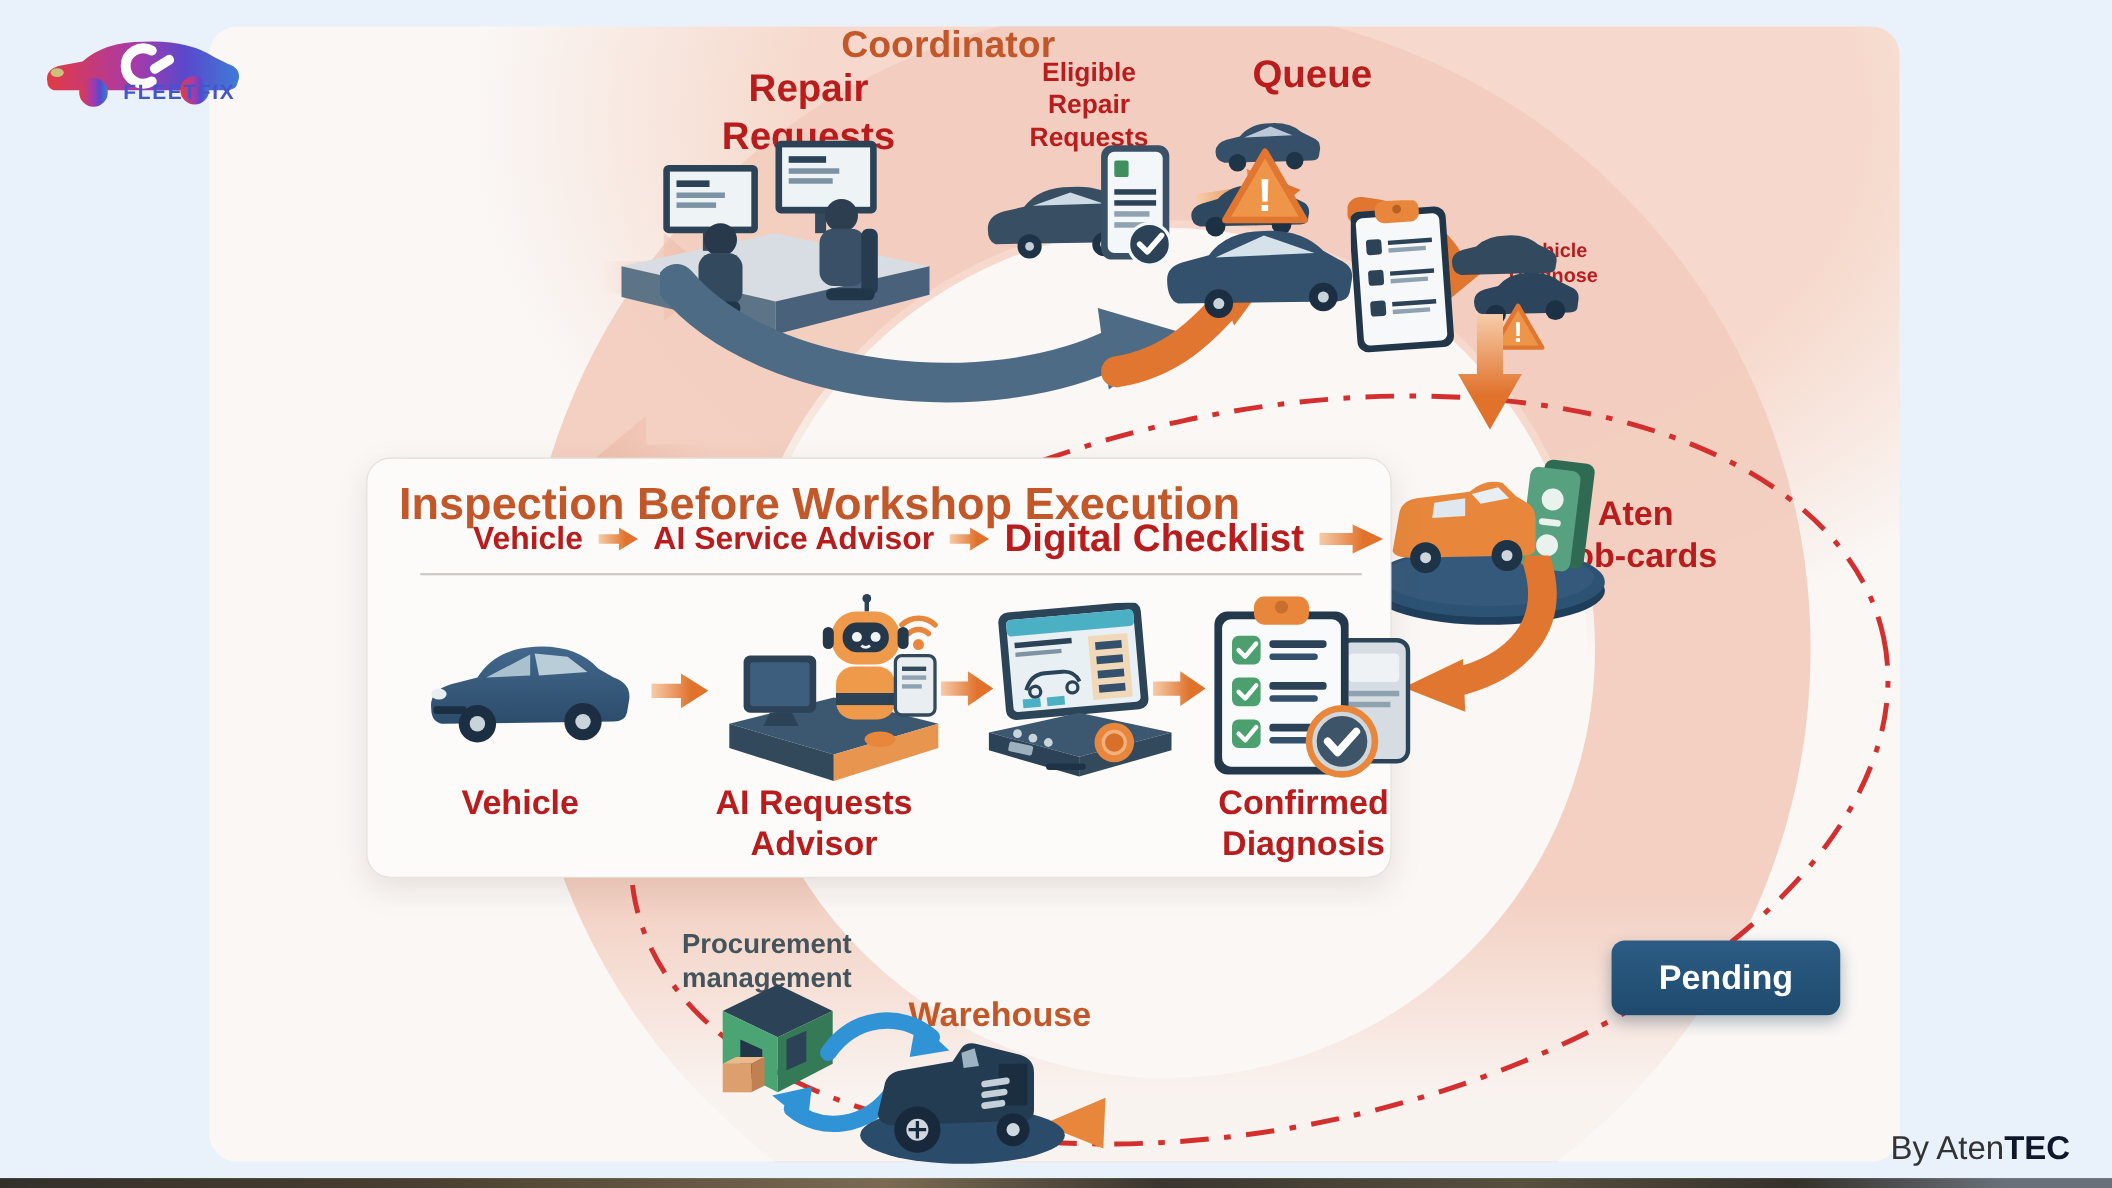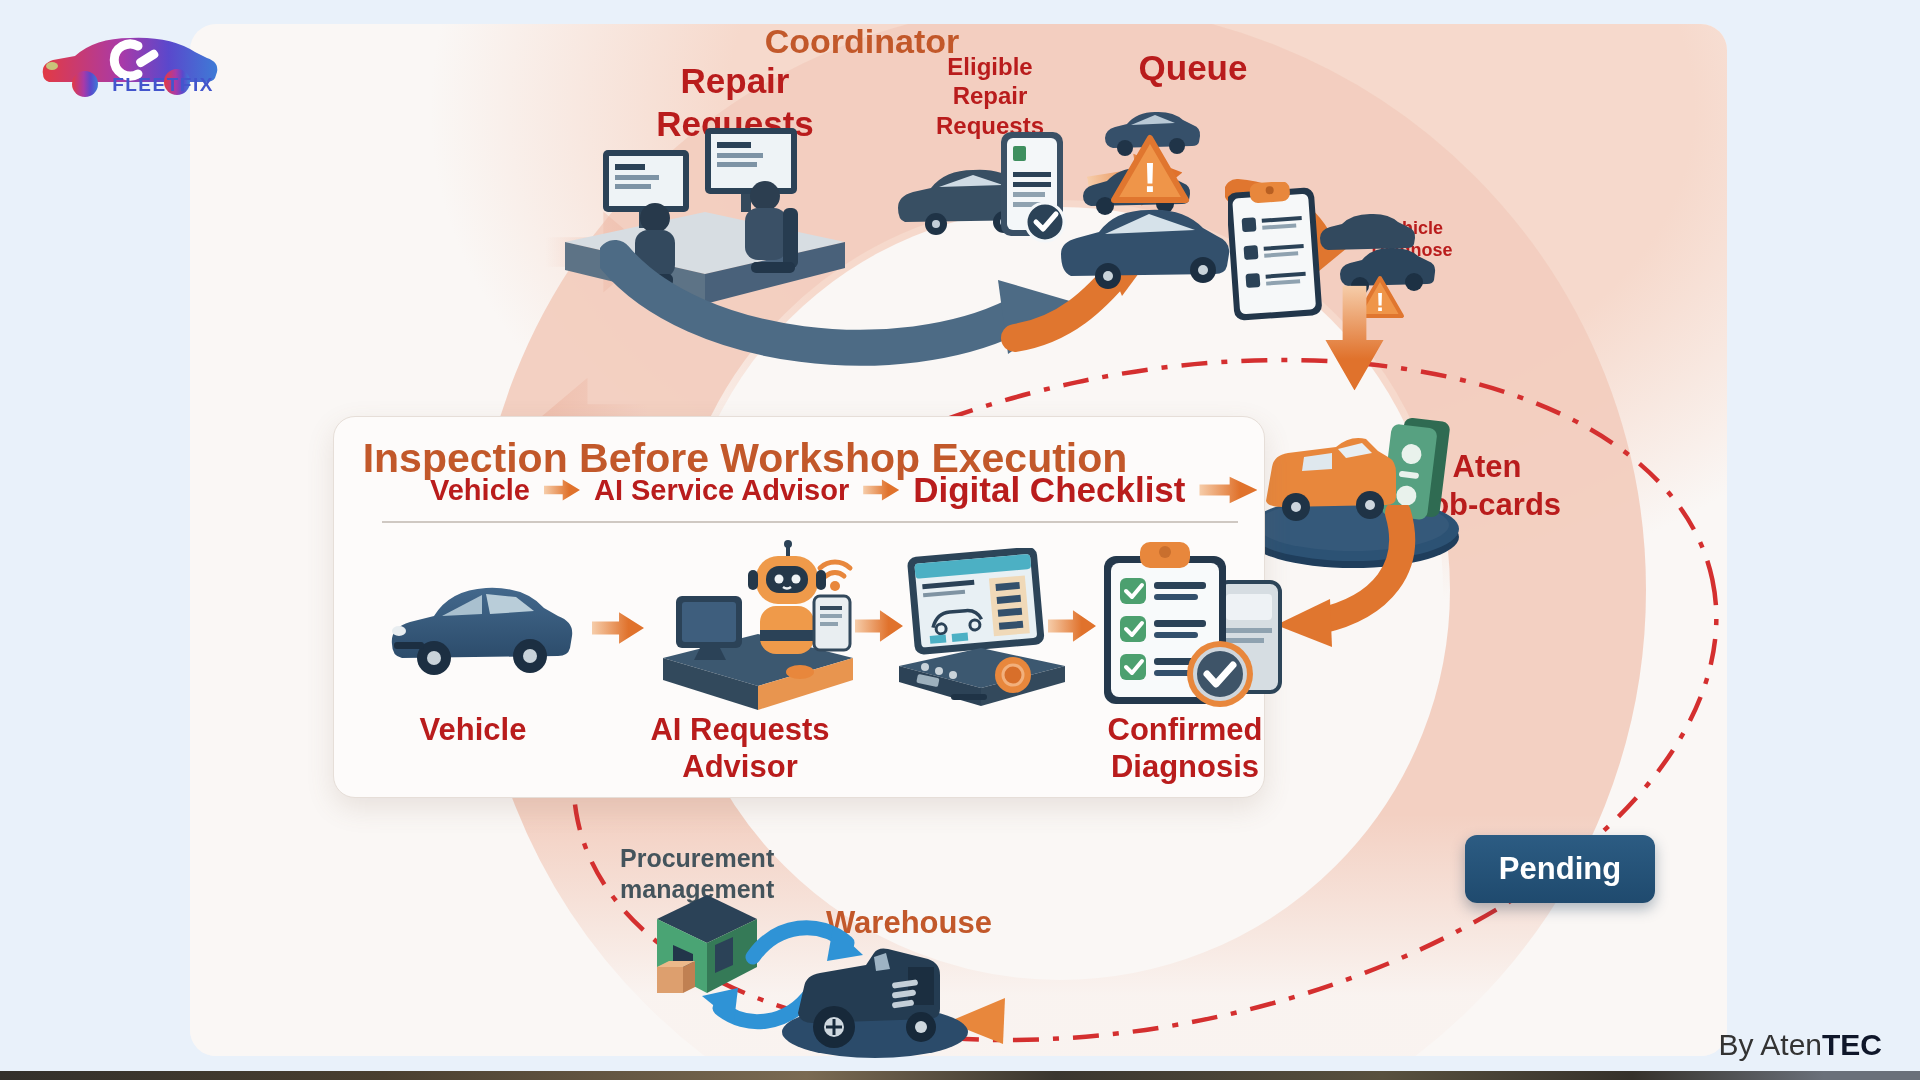--- a/index.html
+++ b/index.html
@@ -27,21 +27,21 @@
   .orange{color:#c2582a;font-weight:bold;}
   .ctr{text-align:center;transform:translateX(-50%);white-space:nowrap;}
   .lbl{line-height:1.22;}
   
   .panel{left:333px;top:416px;width:930px;height:380px;background:#fdfbfa;border:1px solid #e6ded8;
          border-radius:22px;box-shadow:0 10px 28px rgba(120,90,70,.14);}
   .flowrow{display:flex;align-items:center;gap:14px;}
   .flowrow .sm-arrow{width:36px;height:24px;}
   .divider{height:2px;background:#cfc8c2;}
   .steplbl{font-size:31px;line-height:1.18;}
-  .pending{left:1465px;top:835px;width:190px;height:68px;border-radius:12px;cursor:pointer;border:none;
+  .pending{left:1465px;top:855px;width:208px;height:68px;border-radius:12px;cursor:pointer;border:none;
       background:linear-gradient(180deg,#2c5c83,#1f4a6e);display:flex;align-items:center;justify-content:center;
       color:#fff;font-weight:bold;font-size:31px;font-family:"Liberation Sans",sans-serif;
       box-shadow:0 6px 14px rgba(30,60,90,.35);}
   .credit{right:38px;top:1028px;font-size:30px;color:#333;}
   .credit b{color:#0f172a;}
   .brand{left:80px;top:74px;width:110px;text-align:center;color:#4355cc;font-weight:bold;
          font-size:19px;letter-spacing:1.5px;padding-left:28px;}
   .bstrip{left:0;top:1071px;width:1920px;height:9px;
       background:linear-gradient(90deg,#33302b,#4a3f30 20%,#7a6a52 42%,#3a362f 55%,#58503e 72%,#35312b 85%,#6a707a 95%);}
 </style>

